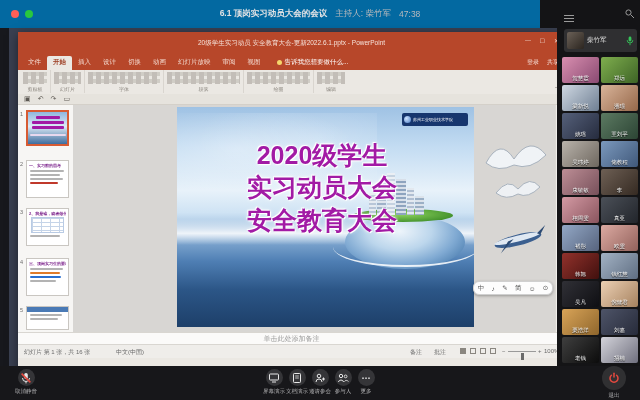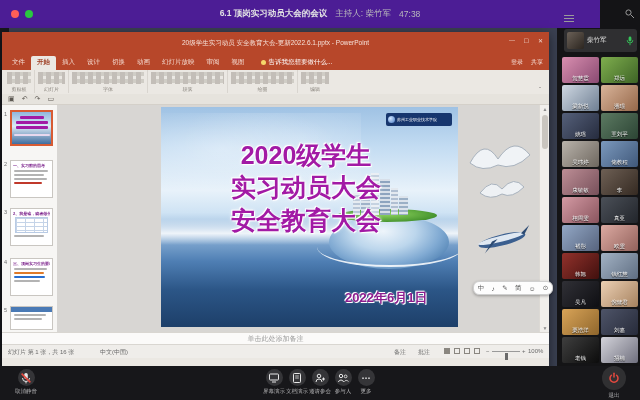--- a/index.html
+++ b/index.html
@@ -1,29 +1,29 @@
 <!DOCTYPE html>
 <html><head>
 <meta charset="utf-8">
 <style>
   html,body{margin:0;padding:0}
   body{width:640px;height:400px;position:relative;overflow:hidden;background:#141416;
        font-family:"Liberation Sans",sans-serif;-webkit-font-smoothing:antialiased}
   .abs{position:absolute}
   
-  #titlebar{left:0;top:0;width:600px;height:28px;background:#4c1d95;border-bottom:1px solid #0c0c0d}
+  #titlebar{left:0;top:0;width:540px;height:28px;background:#0369a1;border-bottom:1px solid #0c0c0d}
   .tdot{width:8px;height:8px;border-radius:50%;top:10px}
   #ttext{left:0;top:0;width:640px;height:28px;display:flex;align-items:center;justify-content:center;gap:8px;
          font-size:8.5px;color:#b9b9bc;white-space:nowrap}
   #ttext .strong{color:#e2e2e4;font-weight:bold}
   
   #share-region{left:0;top:28px;width:557px;height:338px;
     background:linear-gradient(90deg,#17181d 0 9px,#3a4051 9px)}
   
-  #ppt{left:2px;top:32px;width:547px;height:340px;background:#ebe8e3;box-shadow:0 3px 10px rgba(0,0,0,.5)}
+  #ppt{left:18px;top:32px;width:547px;height:340px;background:#ebe8e3;box-shadow:0 3px 10px rgba(0,0,0,.5)}
   #ppt .red{background:#b7472a}
   #ppt-titlerow{left:0;top:0;width:547px;height:24px}
   #ppt-doc-title{left:0;top:7px;width:547px;text-align:center;font-size:6.5px;color:#f6e2da;white-space:nowrap}
   .winctl{top:5px;font-size:6px;color:#f0d8cf}
   #ppt-tabrow{left:0;top:24px;width:547px;height:14px;display:flex;align-items:flex-end;padding-left:4px;box-sizing:border-box}
   .ptab{font-size:6.5px;color:#f3d9cf;padding:2px 6px 3px 6px;white-space:nowrap}
   .ptab.active{background:#ebe8e3;color:#9c3b20;border-radius:2px 2px 0 0;font-weight:bold}
   #tellme{font-size:6.5px;color:#fff;padding:2px 4px 3px 10px;white-space:nowrap;display:flex;align-items:center;gap:3px}
   .bulb{width:5px;height:5px;border-radius:50%;background:#f5d66b;display:inline-block}
   #acct{position:absolute;right:6px;top:26px;display:flex;gap:8px;font-size:6px;color:#fae8e2}
@@ -256,21 +256,20 @@
           <div class="bld" style="left:32px;bottom:64px;width:9px;height:34px;background-color:#9fb2c9"></div>
           <div class="bld" style="left:42px;bottom:64px;width:8px;height:42px;background-color:#c5d2e0"></div>
           <div class="bld" style="left:51px;bottom:64px;width:10px;height:36px;background-color:#8ea4bf"></div>
           <div class="bld" style="left:62px;bottom:64px;width:7px;height:27px;background-color:#b0bfd2"></div>
           <div class="bld" style="left:70px;bottom:64px;width:9px;height:19px;background-color:#9bb0c6"></div>
           <div class="swirl"></div>
         </div>
         <div class="sl-line" style="top:32px">2020级学生</div>
         <div class="sl-line" style="top:97px">安全教育大会</div>
         <div class="sl-line" style="top:64px">实习动员大会</div>
-        <div class="sl-foot" style="left:184px;top:182px;font-size:13px">2022年6月1日</div>
       </div>
 
       <svg class="abs" style="left:405px;top:30px" width="80" height="135" viewBox="0 0 80 135">
         <path d="M8 28 Q22 2 36 24 Q52 0 68 20 Q52 36 36 30 Q20 38 8 28 Z" fill="#f0f3f6" stroke="#a8b2bd" stroke-width="1"></path>
         <path d="M18 58 Q30 42 40 54 Q52 40 62 52 Q50 64 40 59 Q28 66 18 58 Z" fill="#eef1f4" stroke="#a8b2bd" stroke-width="1"></path>
         <g transform="rotate(-14 40 105)">
           <ellipse cx="40" cy="105" rx="24" ry="5.5" fill="#3b5f8f"></ellipse>
           <ellipse cx="40" cy="103.5" rx="24" ry="3" fill="#dfe8f2"></ellipse>
           <path d="M36 103 L20 114 L30 104 Z" fill="#2c4a72"></path>
           <path d="M60 103 L70 97 L63 105 Z" fill="#2c4a72"></path>

